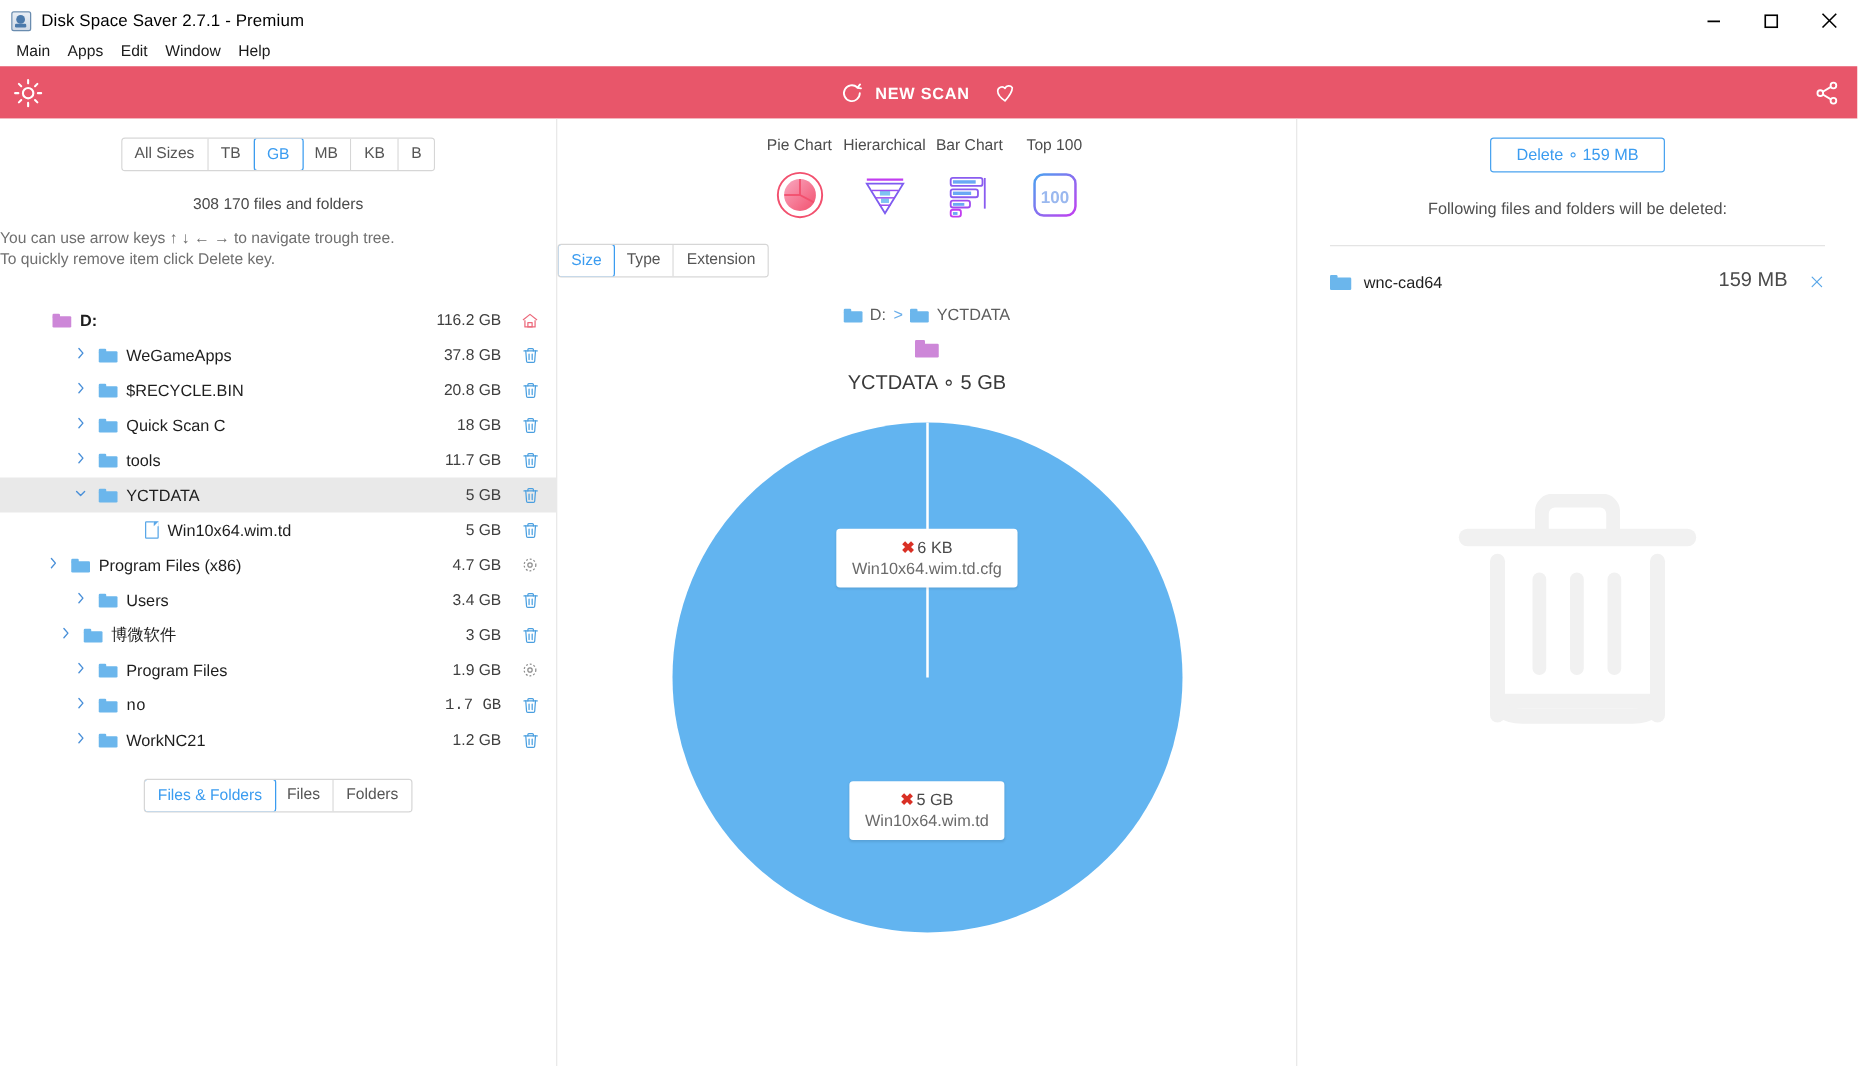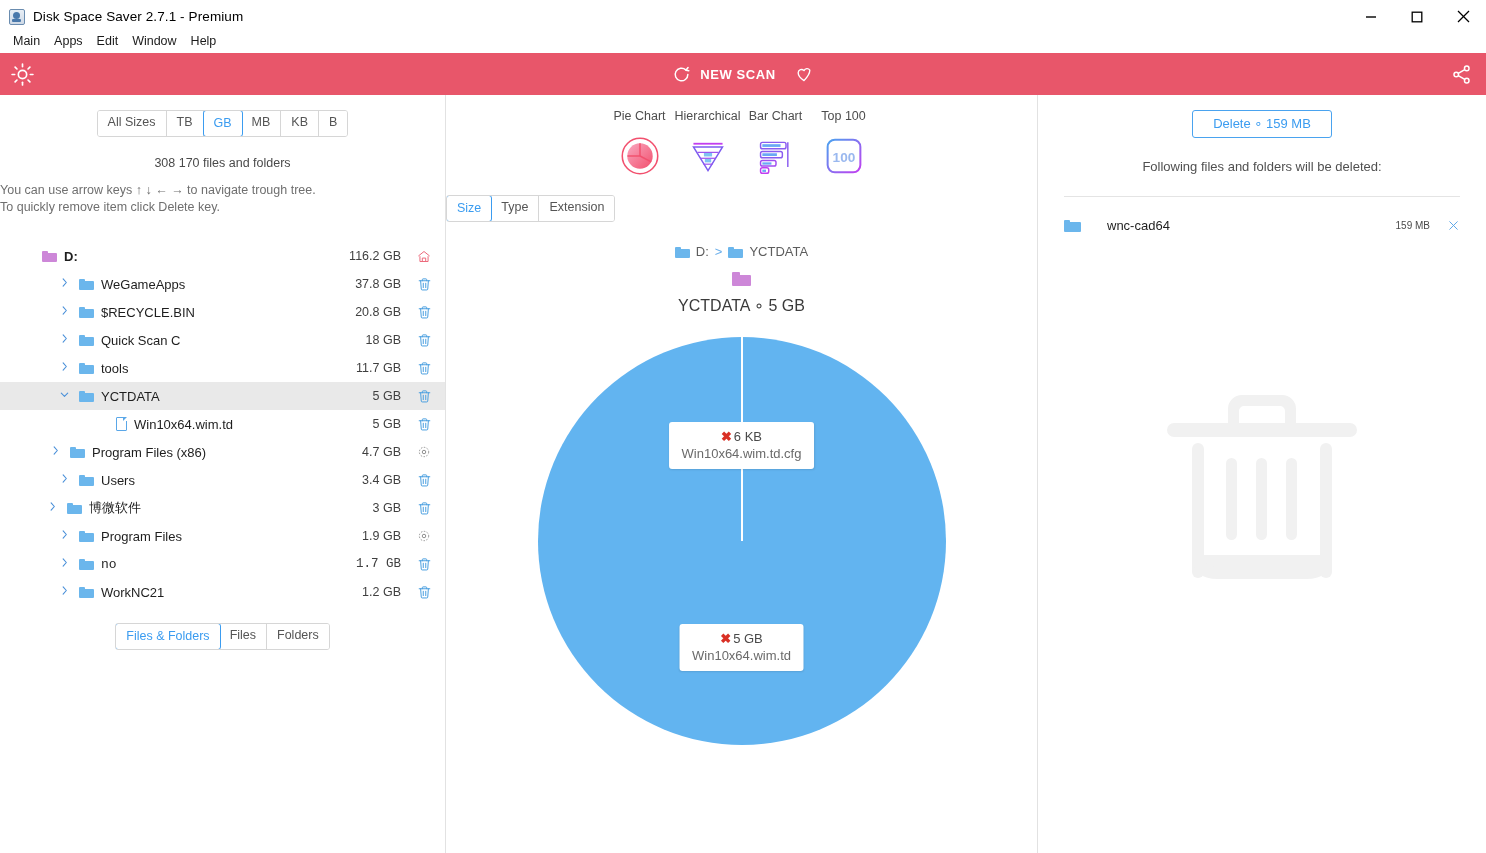--- a/index.html
+++ b/index.html
@@ -187,26 +187,26 @@
     border: 1px solid #4aa3ef; border-radius: 3px; background: #fff;
     color: #3b9cf0; font-size: 13px; padding: 5px 20px 6px; cursor: pointer;
     font-family: "Liberation Sans", sans-serif;
   }
   .will-delete {
     text-align: center; font-size: 13px; color: #505050; margin-top: 21px;
   }
   .rp-divider { height: 1px; background: #e4e4e4; margin: 22px 26px 0; }
   .del-row {
     display: flex; align-items: center; height: 36px;
-    margin: 10px 26px 0; position: relative; gap: 16px;
+    margin: 10px 26px 0; position: relative;
   }
   .del-row .folder-ico { width: 17px; height: 13px; margin-right: 10px; }
   .del-row .folder-ico::after { width: 17px; height: 10px; }
   .del-name { font-size: 13px; color: #1f1f1f; }
-  .del-size { position: absolute; right: 30px; font-size: 10px; color: #4a4a4a; }
+  .del-size { position: absolute; right: 30px; font-size: 16px; color: #4a4a4a; }
   .del-x { position: absolute; right: 0; cursor: pointer; display:flex; }
 
   .trash-bg {
     position: absolute; left: 50%; top: 300px; transform: translateX(-50%);
     opacity: 1;
   }
 </style>
 </head>
 <body>
 
@@ -422,21 +422,21 @@
           <span class="node-action">
             <svg width="15" height="15" viewBox="0 0 24 24" fill="none" stroke="#4a9fe0" stroke-width="1.6" stroke-linecap="round">
               <line x1="3.5" y1="6" x2="20.5" y2="6"></line>
               <path d="M8.5 6V4.2A1.2 1.2 0 0 1 9.7 3h4.6a1.2 1.2 0 0 1 1.2 1.2V6"></path>
               <path d="M5.8 6l1 13.2A1.6 1.6 0 0 0 8.4 20.7h7.2a1.6 1.6 0 0 0 1.6-1.5L18.2 6"></path>
               <line x1="10" y1="10" x2="10" y2="17"></line>
               <line x1="14" y1="10" x2="14" y2="17"></line>
             </svg>
           </span>
         </div>
-        <div class="tree-row" style="padding-left: 48px;">
+        <div class="tree-row" style="padding-left: 35px;">
           <span class="chev"><svg width="11" height="11" viewBox="0 0 24 24" fill="none" stroke="#4a90d9" stroke-width="2.4" stroke-linecap="round" stroke-linejoin="round">
               <polyline points="9,4 16,12 9,20"></polyline>
             </svg></span>
           <span style="width: 8px; flex: 0 0 auto;"></span>
           <span class="folder-ico"></span>
           <span class="node-name">Program Files (x86)</span>
           <span class="node-size">4.7 GB</span>
           <span class="node-action">
             <svg width="14" height="14" viewBox="0 0 24 24" fill="none" stroke="#8d8d8d" stroke-width="1.7">
               <circle cx="12" cy="12" r="3"></circle>

